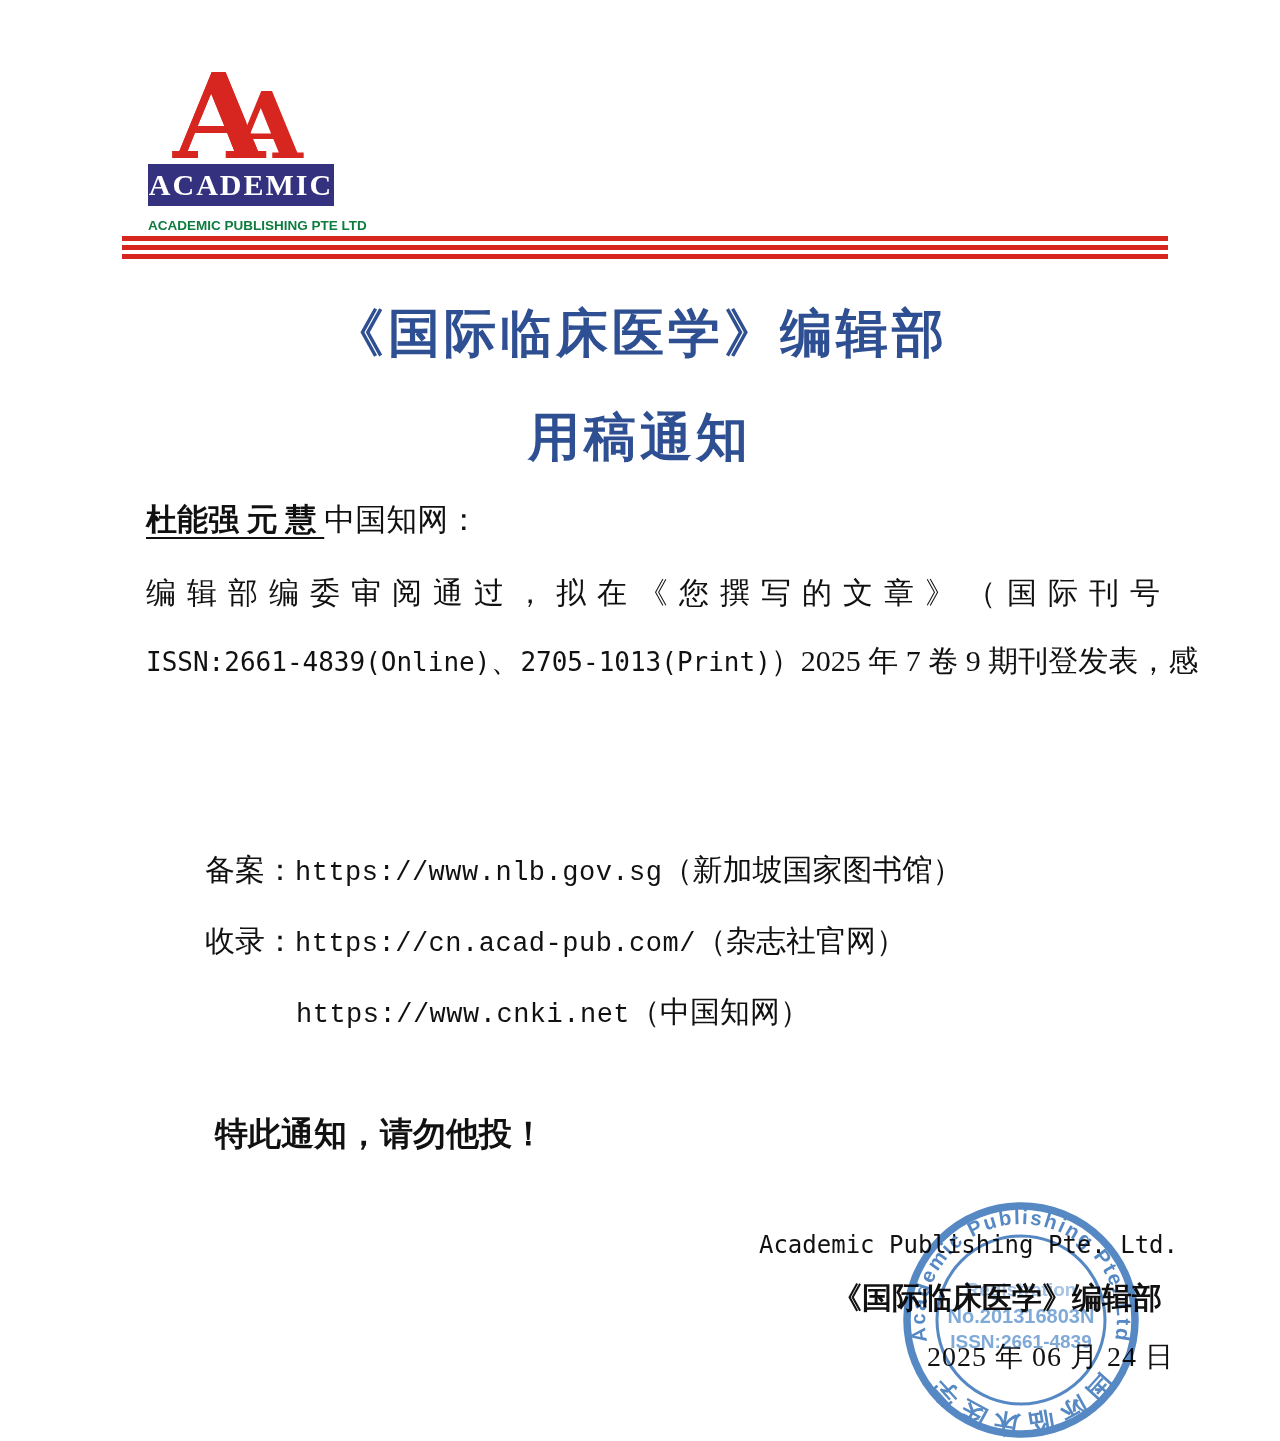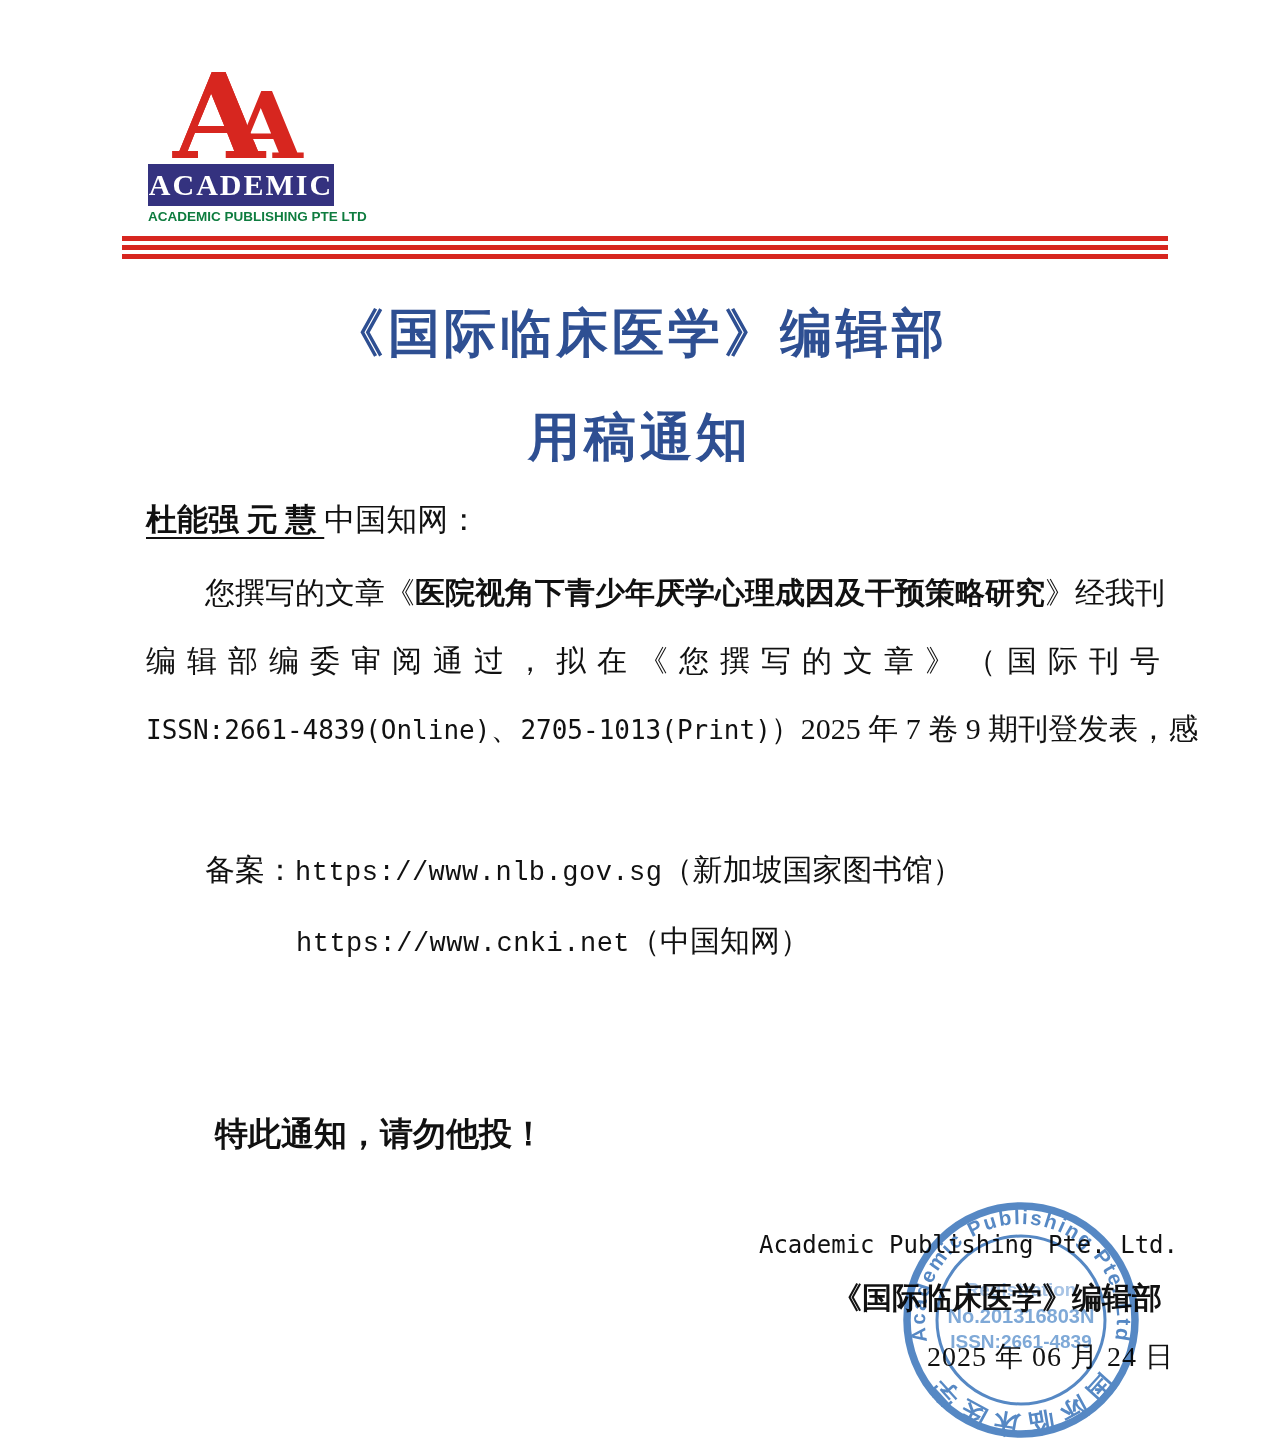--- a/index.html
+++ b/index.html
@@ -16,21 +16,21 @@
   .logo-monogram{display:block;margin:0 auto;}
   .logo-wordmark-box{
     margin-top:0;height:42px;background:#34327f;
     display:flex;align-items:center;justify-content:center;
   }
   .logo-wordmark{
     font-family:Liberation Serif, serif;
     font-weight:bold;font-size:30px;color:#ffffff;letter-spacing:2px;
   }
   .logo-subtitle{
-    margin-top:3px;white-space:nowrap;
+    margin-top:12px;white-space:nowrap;
     font-family:"Liberation Sans","DejaVu Sans",sans-serif;
     font-weight:bold;font-size:13.5px;color:#0e7c3f;letter-spacing:0px;
   }
   
   .red-rules{position:absolute;left:122px;top:236px;width:1046px;}
   .red-rules .stripe{height:5px;background:#d7261f;margin-bottom:4px;}
   .red-rules .stripe:last-child{margin-bottom:0;}
   
   .title-block{position:absolute;left:0;top:282px;width:1280px;text-align:center;color:#2e4f92;}
   .title-line{line-height:104px;font-size:52px;font-weight:bold;letter-spacing:4px;}
@@ -90,32 +90,32 @@
   <div class="title-block">
     <div class="title-line">《国际临床医学》编辑部</div>
     <div class="title-line">用稿通知</div>
   </div>
 
   <div class="salutation">
     <span class="names">杜能强 元 慧 </span><span>中国知网：</span>
   </div>
 
   <div class="paragraph">
-    <div class="para-line indent2">
-      <span>您撰写的文章《</span><span class="bold">医院视角下青少年厌学心理成因及干预策略研究</span><span>》经我刊</span>
-    </div>
     <div class="para-line spread">编辑部编委审阅通过，拟在《您撰写的文章》（国际刊号</div>
     <div class="para-line">
       <span class="mono">ISSN:2661-4839(Online)</span><span>、</span><span class="mono">2705-1013(Print)</span><span>）2025 年 7 卷 9 期刊登发表，感</span>
     </div>
   </div>
 
   <div class="links">
     <div class="link-line indent2">
       <span>备案：</span><span class="link-url">https://www.nlb.gov.sg</span><span>（新加坡国家图书馆）</span>
+    </div>
+    <div class="link-line indent2">
+      <span>收录：</span><span class="link-url">https://cn.acad-pub.com/</span><span>（杂志社官网）</span>
     </div>
     <div class="link-line indent-cnki">
       <span class="link-url">https://www.cnki.net</span><span>（中国知网）</span>
     </div>
   </div>
 
   <div class="notice">特此通知，请勿他投！</div>
 
   <div class="signature">
     <div class="sig-company">Academic Publishing Pte. Ltd.</div>

